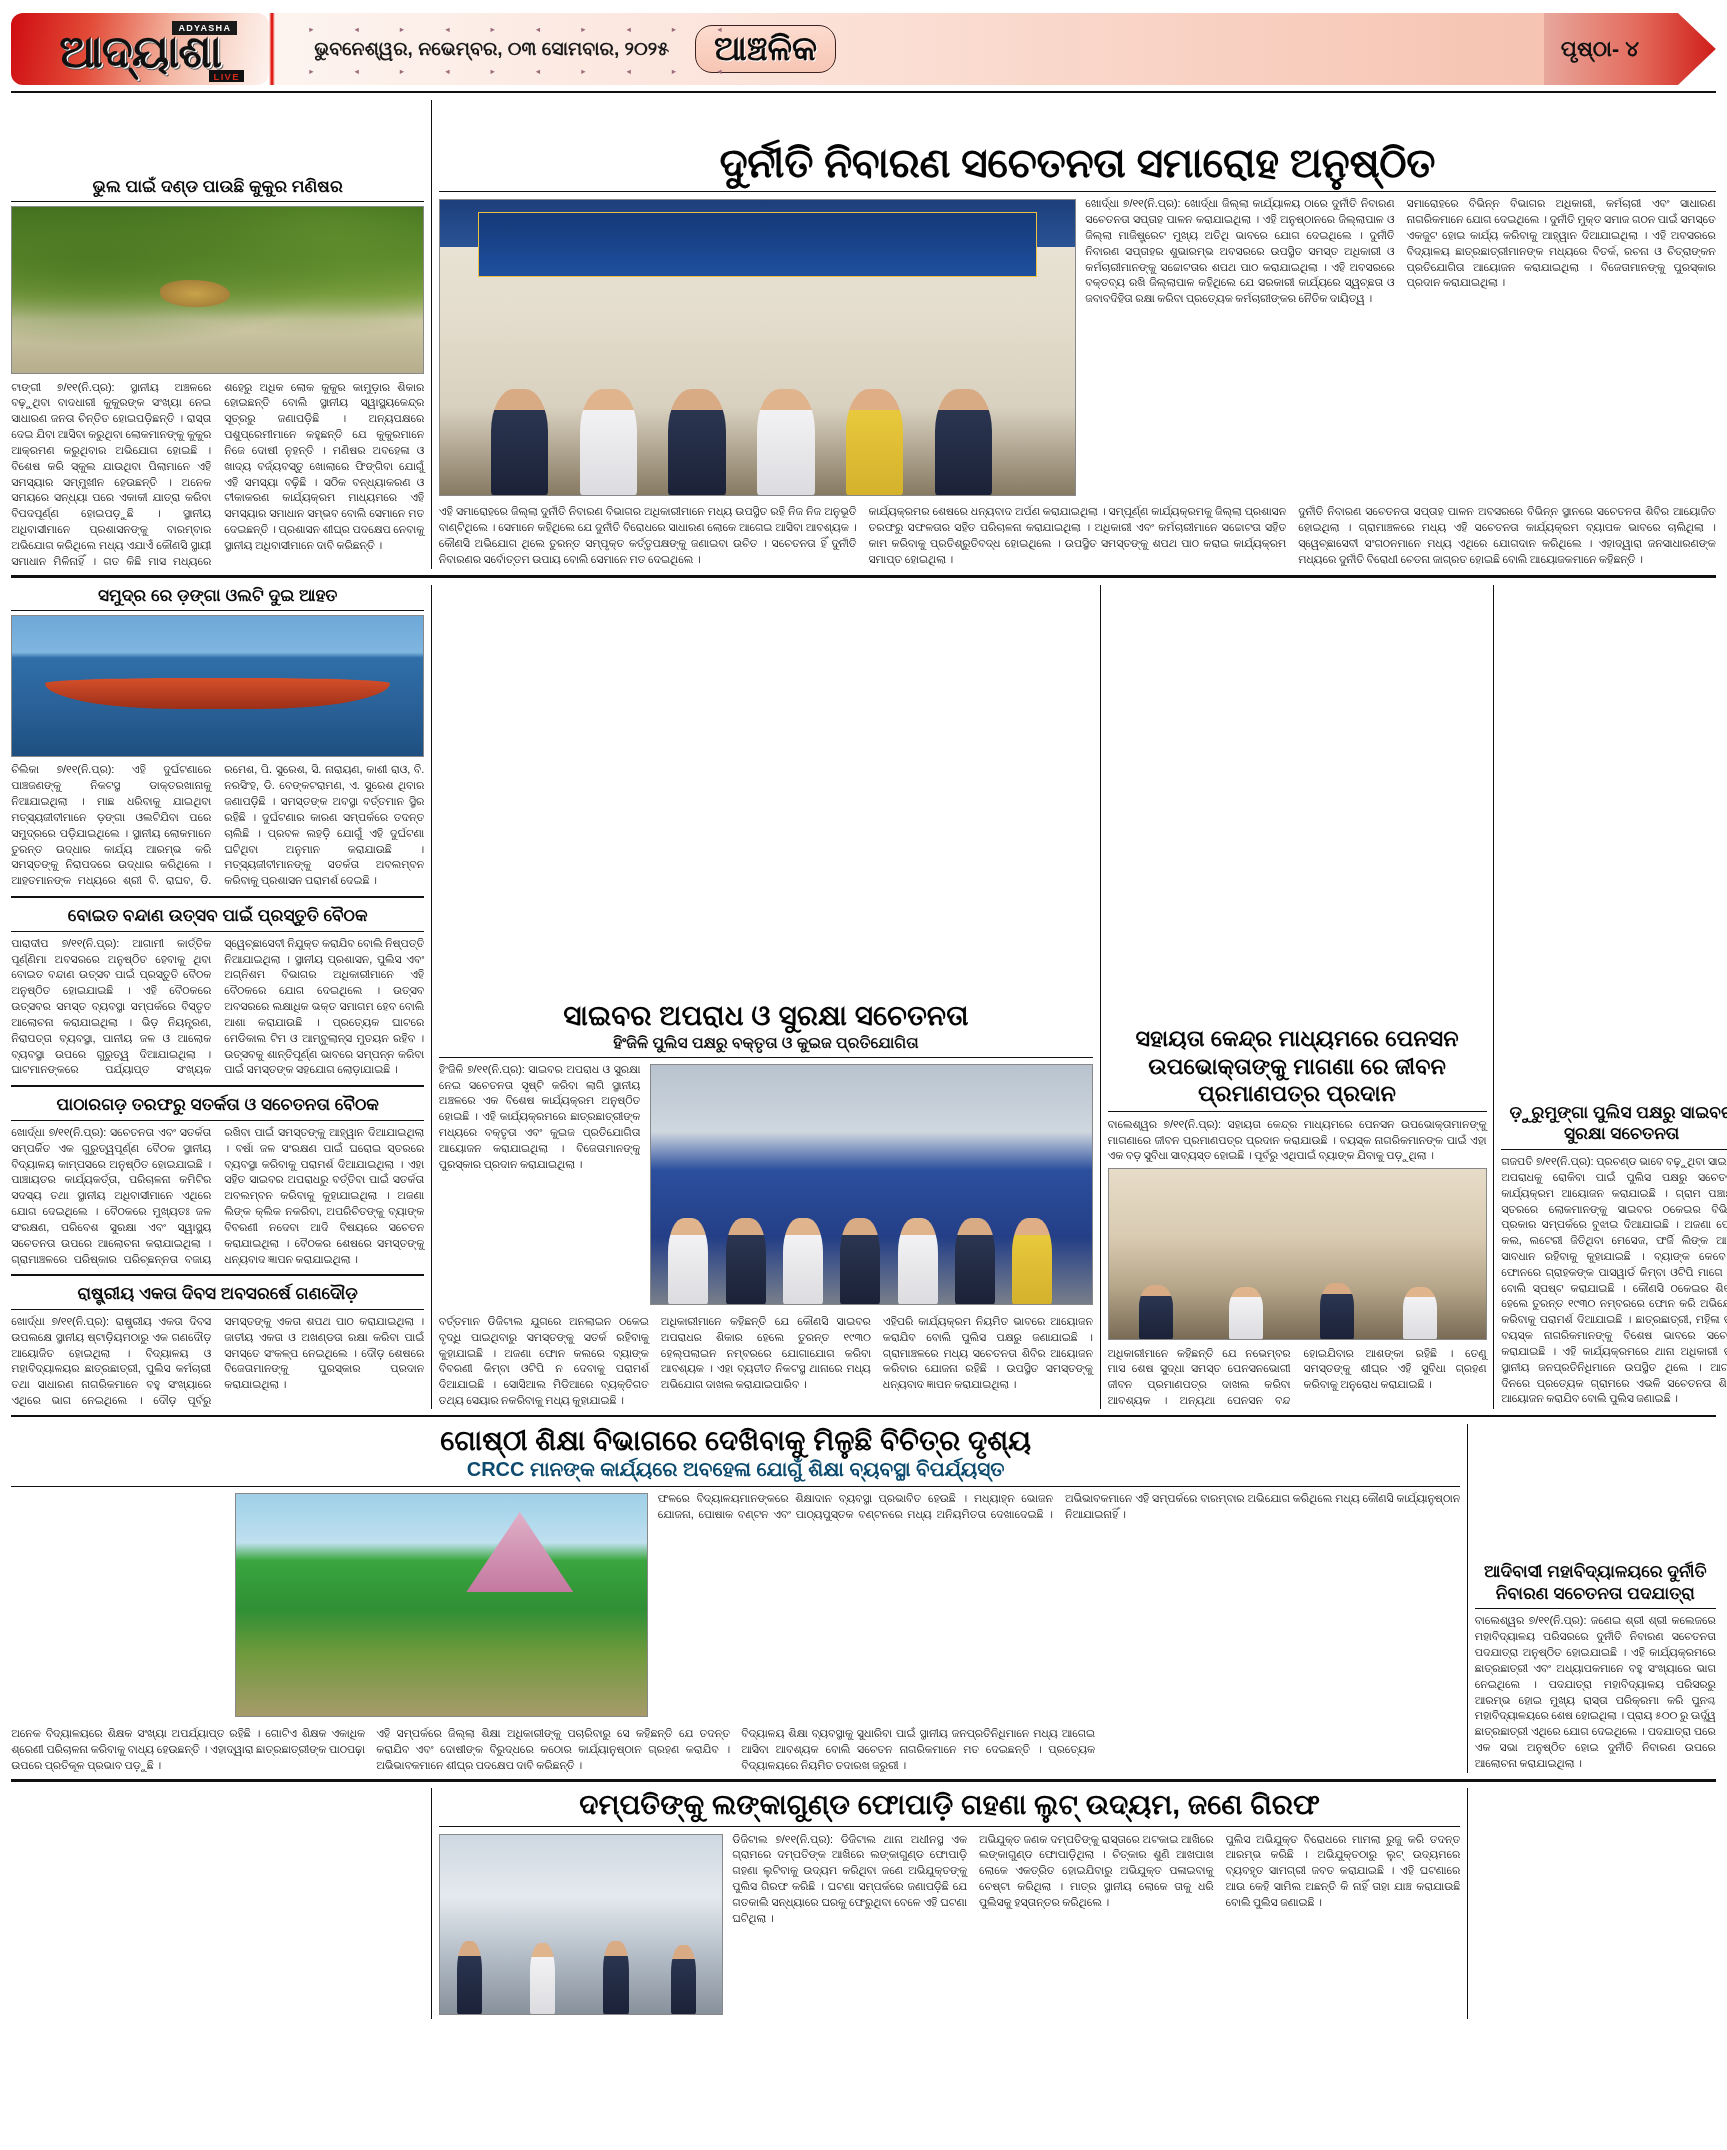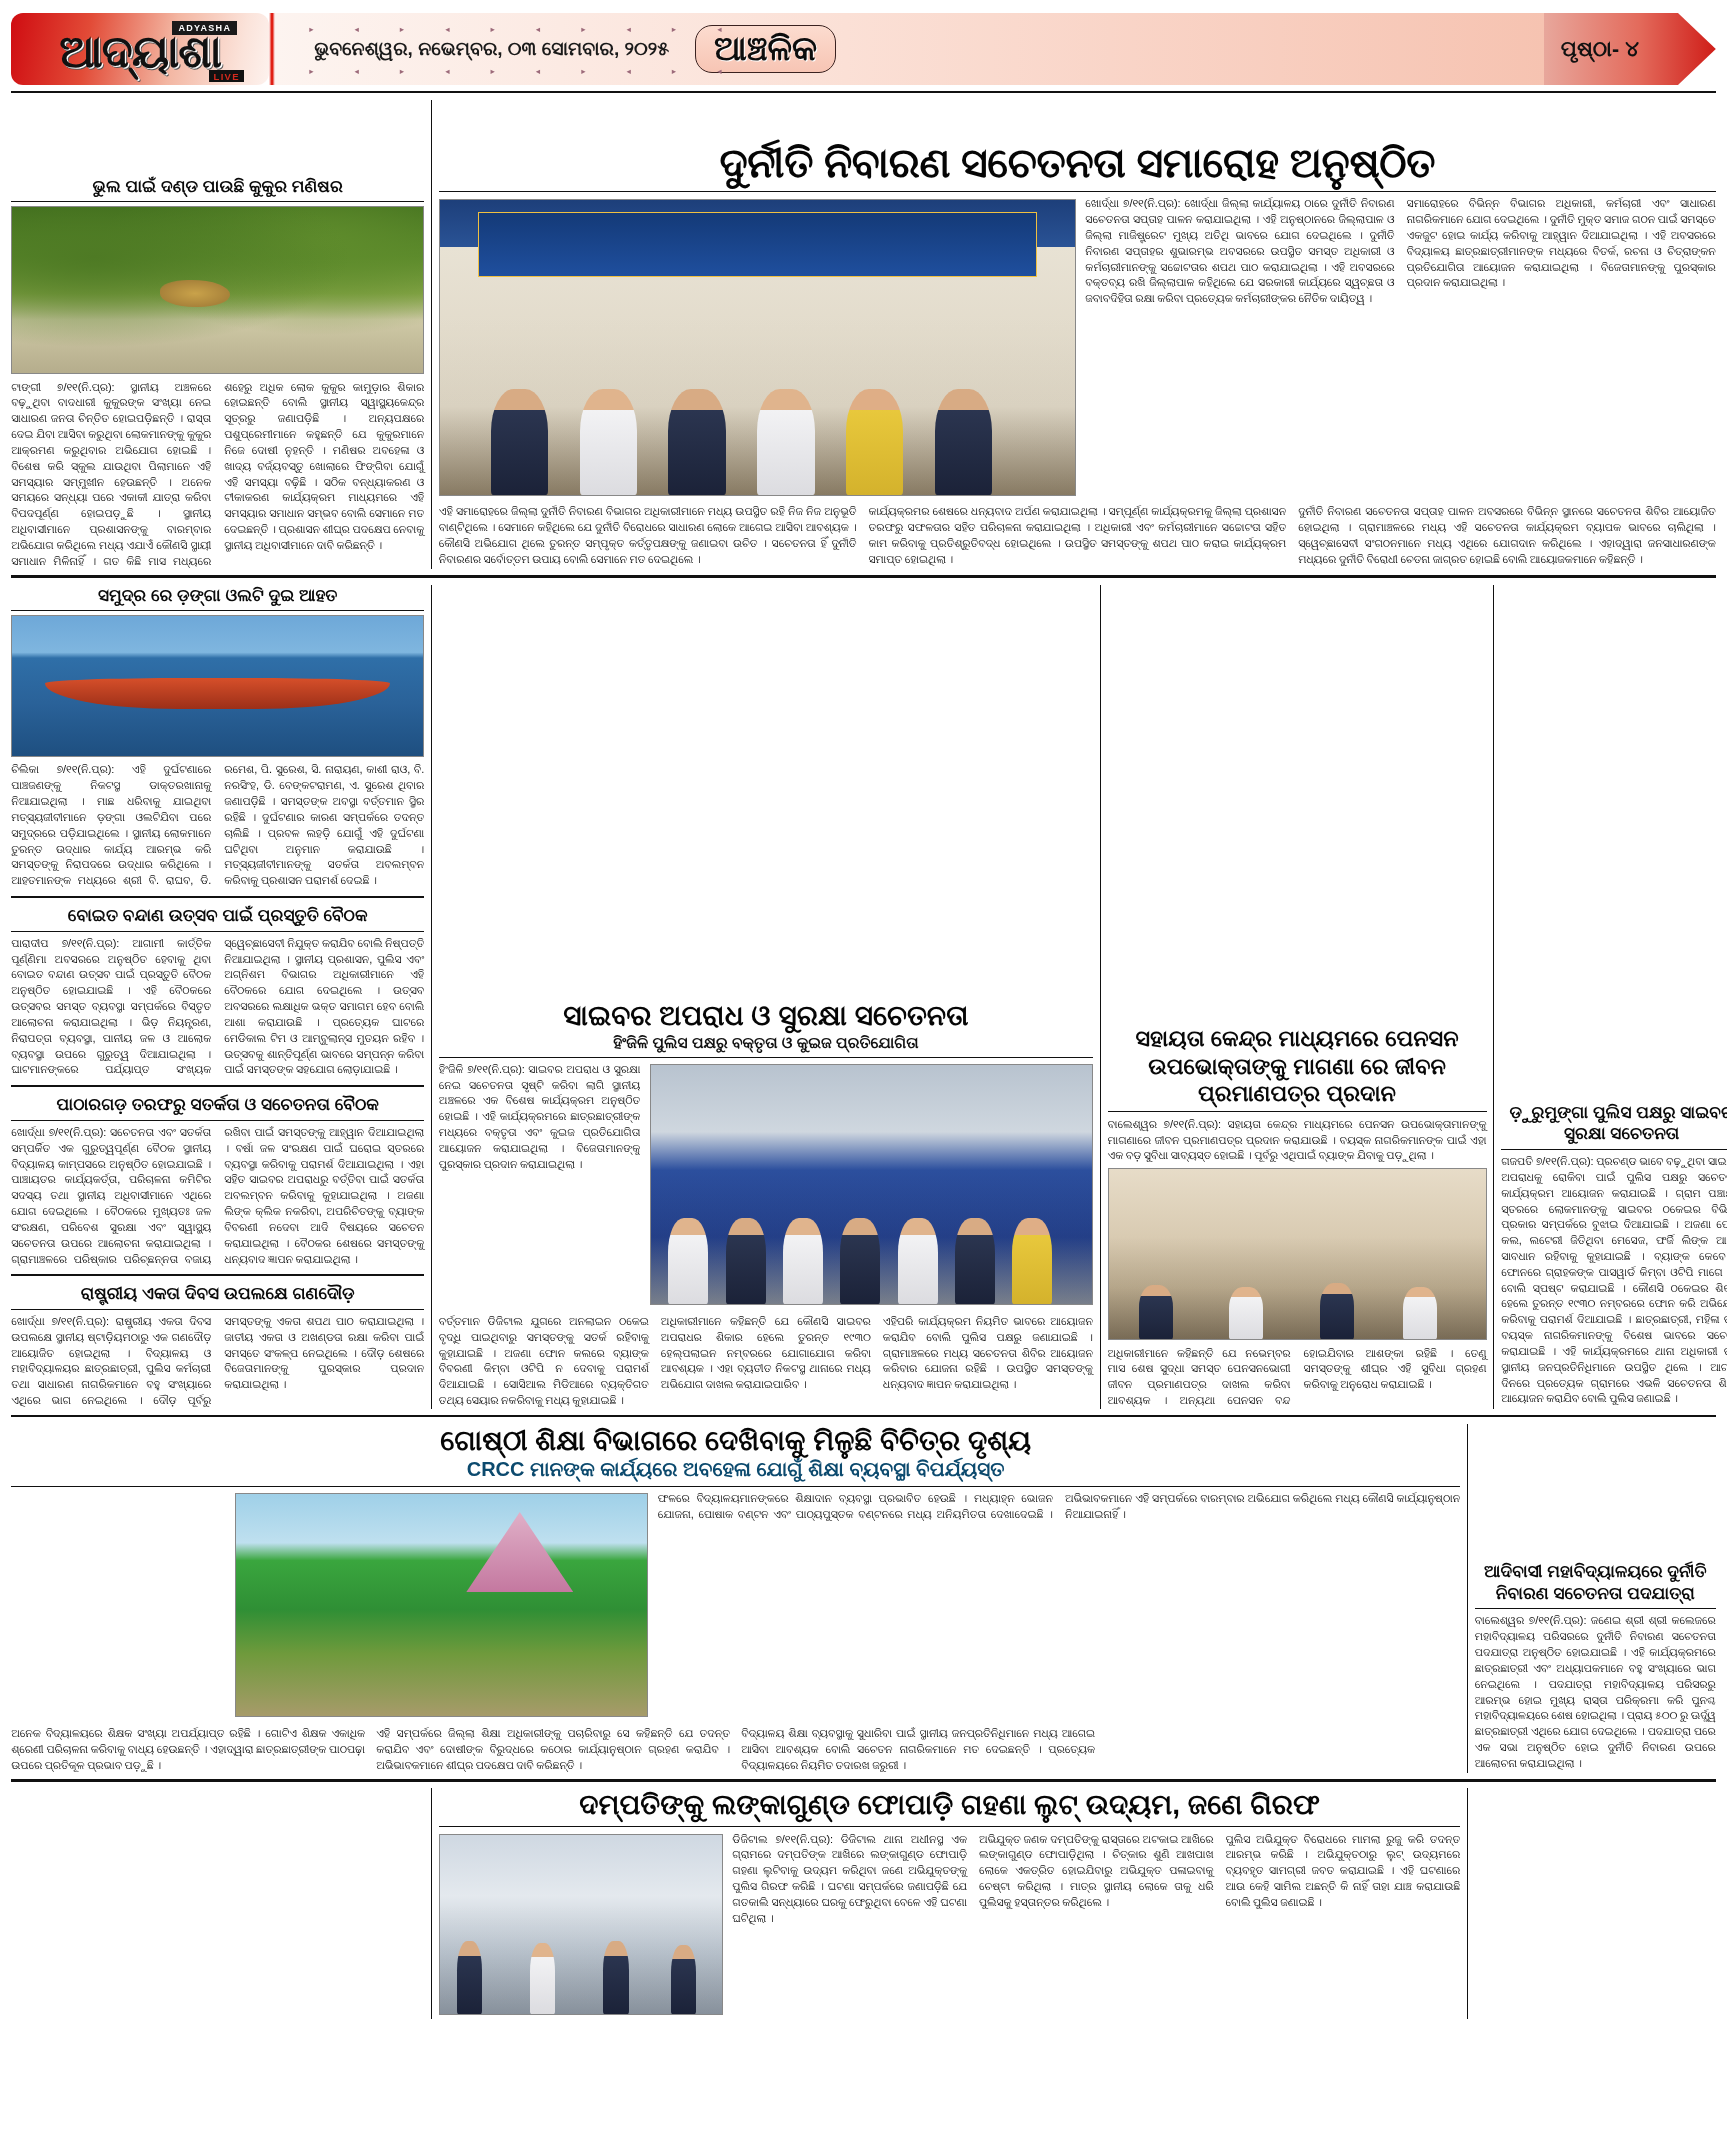--- a/index.html
+++ b/index.html
@@ -413,21 +413,21 @@
       <div class="rule-thick"></div>
 
       <div class="hl-sm">ପାଠାରଗଡ଼ ତରଫରୁ ସତର୍କତା ଓ ସଚେତନତା ବୈଠକ</div>
       <div class="rule-thin"></div>
       <div class="body-txt cols2">
         <p>ଖୋର୍ଦ୍ଧା ୭/୧୧(ନି.ପ୍ର): ସଚେତନତା ଏବଂ ସତର୍କତା ସମ୍ପର୍କିତ ଏକ ଗୁରୁତ୍ୱପୂର୍ଣ୍ଣ ବୈଠକ ସ୍ଥାନୀୟ ବିଦ୍ୟାଳୟ କାମ୍ପସରେ ଅନୁଷ୍ଠିତ ହୋଇଯାଇଛି । ପାଞ୍ଚାୟତର କାର୍ଯ୍ୟକର୍ତ୍ତା, ପରିଚାଳନା କମିଟିର ସଦସ୍ୟ ତଥା ସ୍ଥାନୀୟ ଅଧିବାସୀମାନେ ଏଥିରେ ଯୋଗ ଦେଇଥିଲେ । ବୈଠକରେ ମୁଖ୍ୟତଃ ଜଳ ସଂରକ୍ଷଣ, ପରିବେଶ ସୁରକ୍ଷା ଏବଂ ସ୍ୱାସ୍ଥ୍ୟ ସଚେତନତା ଉପରେ ଆଲୋଚନା କରାଯାଇଥିଲା । ଗ୍ରାମାଞ୍ଚଳରେ ପରିଷ୍କାର ପରିଚ୍ଛନ୍ନତା ବଜାୟ ରଖିବା ପାଇଁ ସମସ୍ତଙ୍କୁ ଆହ୍ୱାନ ଦିଆଯାଇଥିଲା । ବର୍ଷା ଜଳ ସଂରକ୍ଷଣ ପାଇଁ ଘରୋଇ ସ୍ତରରେ ବ୍ୟବସ୍ଥା କରିବାକୁ ପରାମର୍ଶ ଦିଆଯାଇଥିଲା । ଏହା ସହିତ ସାଇବର ଅପରାଧରୁ ବର୍ତ୍ତିବା ପାଇଁ ସତର୍କତା ଅବଲମ୍ବନ କରିବାକୁ କୁହାଯାଇଥିଲା । ଅଜଣା ଲିଙ୍କ କ୍ଲିକ ନକରିବା, ଅପରିଚିତଙ୍କୁ ବ୍ୟାଙ୍କ ବିବରଣୀ ନଦେବା ଆଦି ବିଷୟରେ ସଚେତନ କରାଯାଇଥିଲା । ବୈଠକର ଶେଷରେ ସମସ୍ତଙ୍କୁ ଧନ୍ୟବାଦ ଜ୍ଞାପନ କରାଯାଇଥିଲା ।</p>
       </div>
 
       <div class="rule-thick"></div>
 
-      <div class="hl-sm">ରାଷ୍ଟ୍ରୀୟ ଏକତା ଦିବସ ଉପଲକ୍ଷେ ଗଣଦୌଡ଼</div>
+      <div class="hl-sm">ରାଷ୍ଟ୍ରୀୟ ଏକତା ଦିବସ ଅବସରର୍ଷେ ଗଣଦୌଡ଼</div>
       <div class="rule-thin"></div>
       <div class="body-txt cols2">
         <p>ଖୋର୍ଦ୍ଧା ୭/୧୧(ନି.ପ୍ର): ରାଷ୍ଟ୍ରୀୟ ଏକତା ଦିବସ ଉପଲକ୍ଷେ ସ୍ଥାନୀୟ ଷ୍ଟାଡ଼ିୟମଠାରୁ ଏକ ଗଣଦୌଡ଼ ଆୟୋଜିତ ହୋଇଥିଲା । ବିଦ୍ୟାଳୟ ଓ ମହାବିଦ୍ୟାଳୟର ଛାତ୍ରଛାତ୍ରୀ, ପୁଲିସ କର୍ମଚାରୀ ତଥା ସାଧାରଣ ନାଗରିକମାନେ ବହୁ ସଂଖ୍ୟାରେ ଏଥିରେ ଭାଗ ନେଇଥିଲେ । ଦୌଡ଼ ପୂର୍ବରୁ ସମସ୍ତଙ୍କୁ ଏକତା ଶପଥ ପାଠ କରାଯାଇଥିଲା । ଜାତୀୟ ଏକତା ଓ ଅଖଣ୍ଡତା ରକ୍ଷା କରିବା ପାଇଁ ସମସ୍ତେ ସଂକଳ୍ପ ନେଇଥିଲେ । ଦୌଡ଼ ଶେଷରେ ବିଜେତାମାନଙ୍କୁ ପୁରସ୍କାର ପ୍ରଦାନ କରାଯାଇଥିଲା ।</p>
       </div>
     </div>
 
     <div class="colrule"></div>
 
     <div style="width:654px;flex-shrink:0">
       <div class="hl-big">ସାଇବର ଅପରାଧ ଓ ସୁରକ୍ଷା ସଚେତନତା</div>

